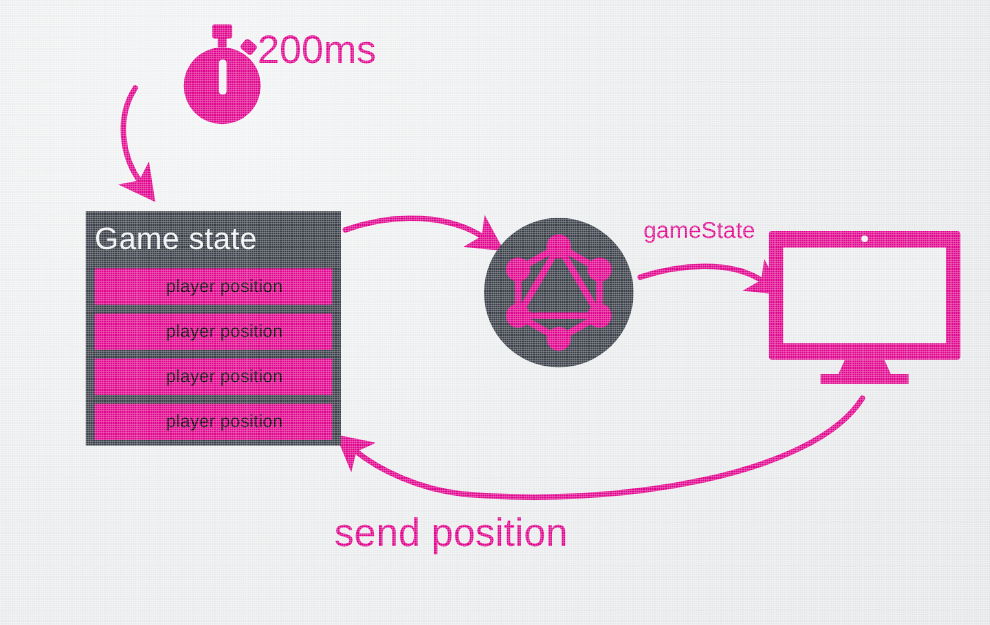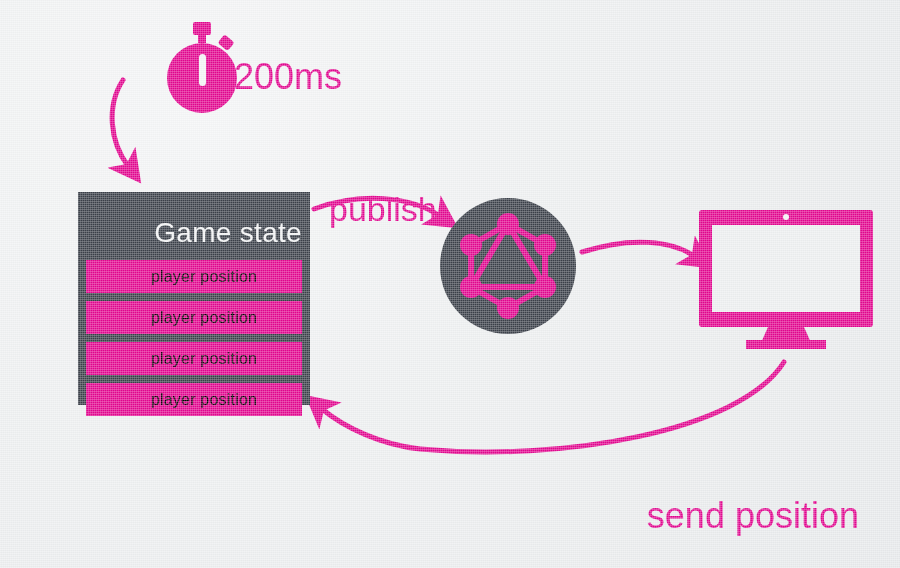--- a/index.html
+++ b/index.html
@@ -22,41 +22,41 @@
       repeating-linear-gradient(90deg, rgba(255,255,255,.35) 0 1px, rgba(0,0,0,.010) 1px 2px);
   }
   svg.layer{position:absolute;left:0;top:0;width:900px;height:568px;overflow:visible;}
 
   
   #gamestate{
     position:absolute;left:78px;top:192px;width:232px;height:213px;
     background:#3b4049;box-sizing:border-box;padding:4px 8px 0 8px;
   }
   #gs-title{
-    color:#f2f3f4;font-size:28px;line-height:38px;text-align:right;
+    color:#f2f3f4;font-size:28px;line-height:38px;text-align:left;
     font-weight:300;letter-spacing:.3px;font-family:"Liberation Sans",sans-serif;
-    margin-top:18px;
+    margin-top:2px;
   }
   .pprow{
     background:#e2068f;color:#000000;height:33px;line-height:33px;
     text-align:center;font-size:16px;font-weight:300;margin-top:8px;
     letter-spacing:.2px;
     padding-left:20px;
   }
 
   
   .lab{
     position:absolute;color:#e2068f;font-weight:300;
-    font-family:"Liberation Sans",sans-serif;white-space:nowrap;margin-top:32px;
+    font-family:"Liberation Sans",sans-serif;white-space:nowrap;
   }
   #lab-200ms{left:234px;top:24px;font-size:36px;}
   #lab-trigger{left:16px;top:100px;font-size:34px;}
   #lab-publish{left:329px;top:158px;font-size:34px;}
   #lab-gamestate{left:585px;top:198px;font-size:21px;}
-  #lab-send{left:0;top:460px;width:820px;text-align:right;font-size:36px;line-height:47px;padding-left:39px;}
+  #lab-send{left:0;top:460px;width:820px;text-align:center;font-size:36px;line-height:47px;}
   #lab-send span{display:block;}
 
   
   #stopwatch{position:absolute;left:160px;top:22px;width:84px;height:92px;}
 
   
   #monitor{position:absolute;left:698px;top:206px;width:176px;height:144px;}
 </style>
 </head>
 <body>
@@ -122,21 +122,21 @@
     <path d="M4 4 h168 a3 3 0 0 1 3 3 v111 a3 3 0 0 1 -3 3 h-168 a3 3 0 0 1 -3 -3 v-111 a3 3 0 0 1 3 -3 z" fill="#e2068f"></path>
     <rect x="14" y="19" width="148" height="87" fill="#eceeef"></rect>
     <circle cx="88" cy="11" r="3" fill="#f4f5f6"></circle>
     <path d="M70 121 h36 l8 18 h-52 z" fill="#e2068f"></path>
     <rect x="48" y="134" width="80" height="9" fill="#e2068f"></rect>
   </svg>
 
   <div class="lab" id="lab-200ms">200ms</div>
 
 
-  <div class="lab" id="lab-publish">publish</div>
 
+  <div class="lab" id="lab-gamestate">gameState</div>
 
   <div class="lab" id="lab-send">
     <span>send position</span>
   </div>
 
   <div id="noise"></div>
 </div>
 
 </body></html>

